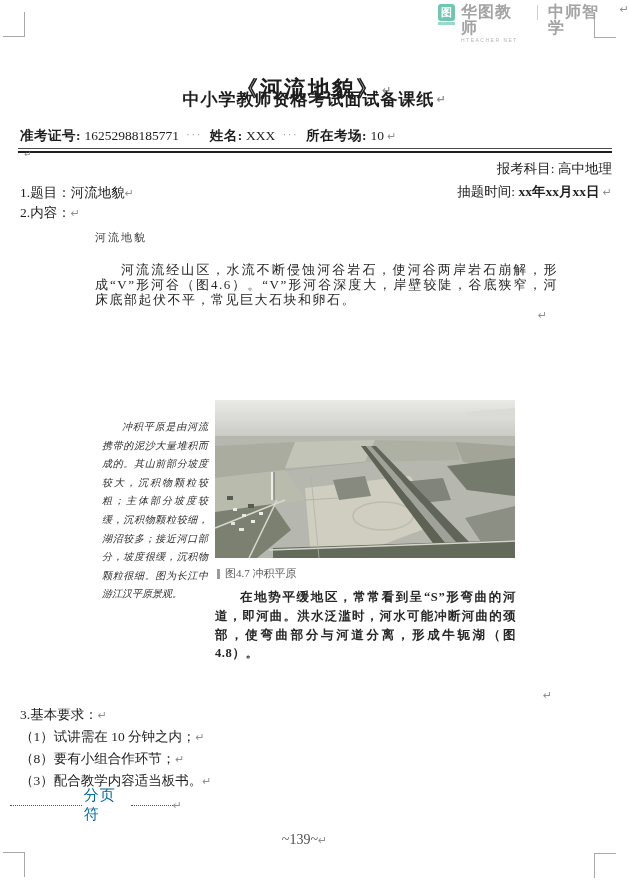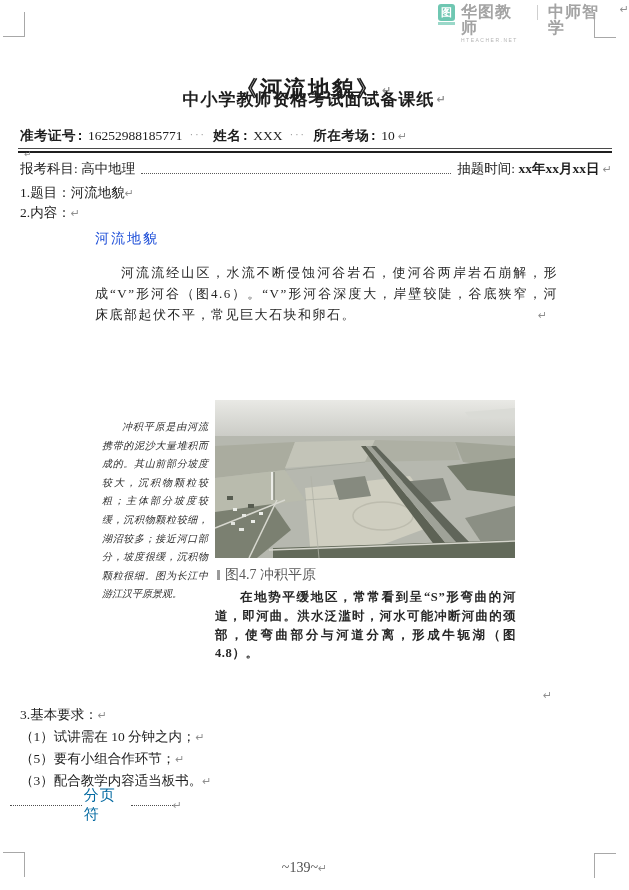--- a/index.html
+++ b/index.html
@@ -26,59 +26,59 @@
   .logo-badge-sub { width:17px; height:3px; background:#9ad8c9; margin-top:1px; }
   .logo-main { font-size:16px; font-weight:bold; color:#a3a3a3; letter-spacing:1px; line-height:16px; }
   .logo-sub { font-size:5px; color:#b5b5b5; letter-spacing:1.5px; margin-top:1px; }
   .logo-div { width:1px; height:15px; background:#cfcfcf; margin:1px 4px 0; }
   
   .doc-title { left:0; right:0; top:42px; text-align:center; font-size:22px; font-weight:bold; letter-spacing:2px;margin-top:32px; }
   .doc-subtitle { left:0; right:0; top:88px; text-align:center; font-size:17px; font-weight:bold; letter-spacing:1px; }
   .title-ret { position:relative; top:-2px; margin-left:2px; }
   
   .info-row { left:20px; top:127px; font-size:13.5px; }
-  .info-row b { letter-spacing:0.5px;font-family:Liberation Mono, monospace; }
+  .info-row b { letter-spacing:0.5px; }
   .dots-sep { color:#8f8f8f; font-size:10px; letter-spacing:2px; margin:0 4px; position:relative; top:-2px; }
   .rule { left:18px; top:148px; width:594px; height:5px;
           border-top:1px solid #4a4a4a; border-bottom:2px solid #1f1f1f; }
   .tiny-ret { left:24px; top:150px; font-size:9px; }
-  .subject-row { left:20px; top:160px; width:592px; display:flex; align-items:flex-end; font-size:13.5px; }
+  .subject-row { left:20px; top:160px; width:592px; display:flex; align-items:flex-end; font-size:13.5px;flex-direction:column; }
   .leader { flex:1; border-bottom:1px dotted #5a5a5a; margin:0 6px 4px; }
   .numline1 { left:20px; top:184px; font-size:13.5px; }
   .numline2 { left:20px; top:204px; font-size:13.5px; }
   
-  .excerpt-heading { left:95px; top:230px; font-size:14px; color:#1d4ed8; letter-spacing:2px;
+  .excerpt-heading { left:95px; top:230px; font-size:11px; color:#404040; letter-spacing:2px;
                      font-family:"Liberation Sans","DejaVu Sans",sans-serif; }
   .para { color:#262626; text-align:justify; }
-  .para1 { left:95px; top:262px; width:463px; font-size:13px; line-height:21px;
+  .para1 { left:95px; top:262px; width:463px; font-size:13px; line-height:15px;
            letter-spacing:1.5px; text-indent:2em; }
   .ret-p1 { left:538px; top:310px; }
   .para2 { left:215px; top:338px; width:301px; font-size:12.5px; line-height:19px;
            letter-spacing:0.6px; text-indent:2em; }
   .sidebar-note { left:102px; top:418px; width:106px; font-size:10px; line-height:18.6px;
                   font-style:italic; color:#2e2e2e; text-align:justify; text-indent:2em; }
   .photo-frame { left:215px; top:400px; width:300px; height:158px; }
-  .fig-caption { left:217px; top:566px; font-size:14px; color:#5a5a5a; display:flex; align-items:center; }
+  .fig-caption { left:217px; top:566px; font-size:11px; color:#5a5a5a; display:flex; align-items:center; }
   .cap-bar { display:inline-block; width:3px; height:10px; background:#9a9a9a; margin-right:5px; }
   .para3 { left:215px; top:588px; width:301px; font-size:12.5px; line-height:18.8px;
            letter-spacing:0.6px; text-indent:2em;font-weight:bold; }
   .para4 { left:215px; top:654px; width:301px; font-size:12.5px; line-height:18.8px;
            letter-spacing:0.6px; text-indent:2em; }
   .ret-p4 { left:543px; top:690px; }
   
   .req-title { left:20px; top:706px; font-size:13.5px; }
   .req-item { left:20px; font-size:13.5px; }
   .req-0 { top:728px; } .req-1 { top:750px; } .req-2 { top:772px; }
   
   .pagebreak { left:10px; top:786px; width:172px; display:flex; align-items:center; }
   .pb-dots { border-bottom:1px dotted #4f4f4f; height:1px; }
   .pb-dots.l { width:76px; } .pb-dots.r { width:44px; }
   .pb-label { font-size:15px; color:#0369a1; margin:0 2px; letter-spacing:1px; }
   
-  .page-num { left:0; right:20px; top:860px; text-align:center; font-size:14px; color:#4e4e4e; }
+  .page-num { left:0; right:20px; top:832px; text-align:center; font-size:14px; color:#4e4e4e; }
 </style>
 </head>
 <body>
 
 <div class="page">
 
   <div class="crop tl"></div>
   <div class="crop tr"></div>
   <div class="crop bl"></div>
   <div class="crop br"></div>
@@ -198,21 +198,21 @@
   <div class="abs para para3">在地势平缓地区，常常看到呈“S”形弯曲的河道，即河曲。洪水泛滥时，河水可能冲断河曲的颈部，使弯曲部分与河道分离，形成牛轭湖（图4.8）。</div>
   <span class="abs ret ret-p4">↵</span>
 
   <div class="abs req-title">
     <span>3.基本要求：</span><span class="ret">↵</span>
   </div>
   <div class="abs req-item req-0">
     <span>（1）试讲需在 10 分钟之内；</span><span class="ret">↵</span>
   </div>
   <div class="abs req-item req-1">
-    <span>（5）要有小组合作环节；</span><span class="ret">↵</span>
+    <span>（8）要有小组合作环节；</span><span class="ret">↵</span>
   </div>
   <div class="abs req-item req-2">
     <span>（3）配合教学内容适当板书。</span><span class="ret">↵</span>
   </div>
 
   <div class="abs pagebreak">
     <span class="pb-dots l"></span>
     <span class="pb-label">分页符</span>
     <span class="pb-dots r"></span>
     <span class="ret">↵</span>

